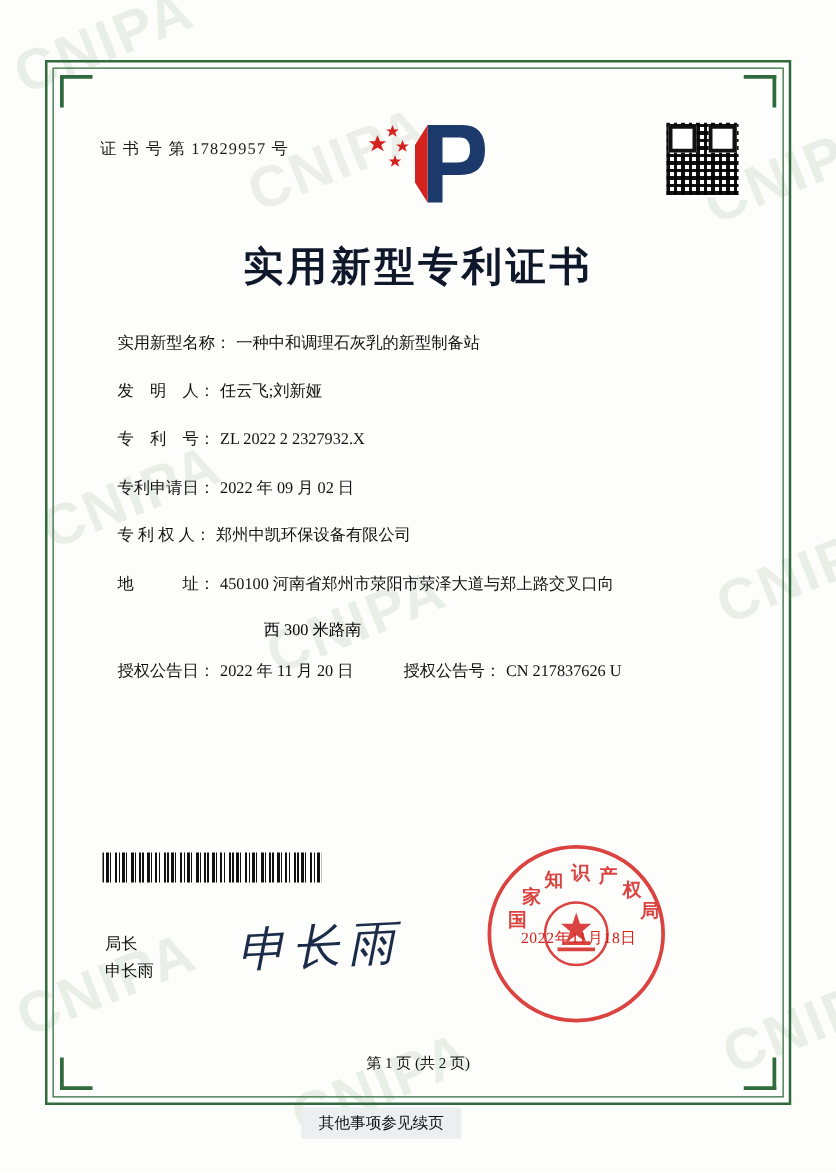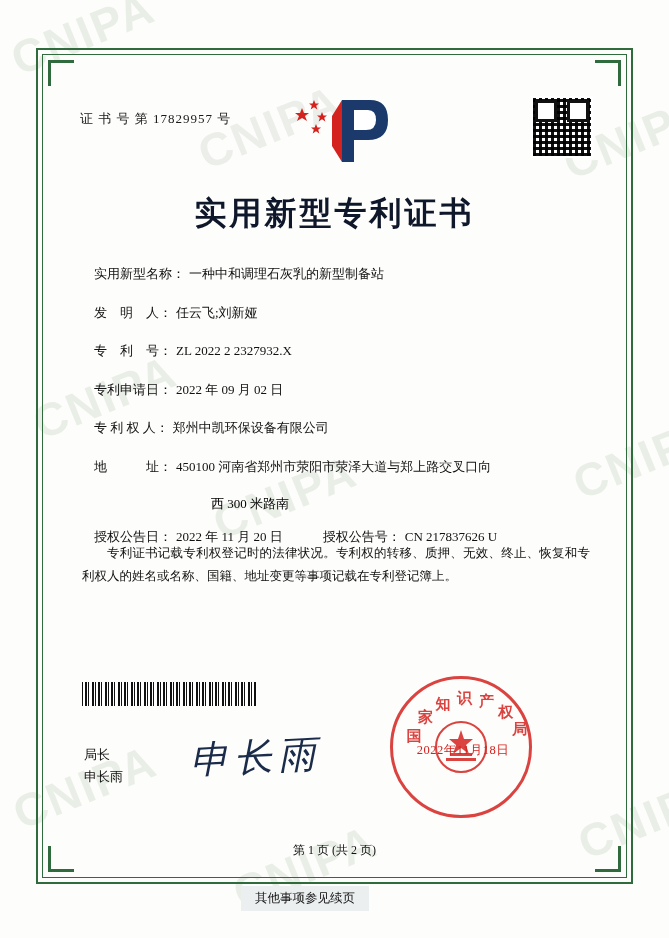--- a/index.html
+++ b/index.html
@@ -252,21 +252,20 @@
       <div class="addr-cont">西 300 米路南</div>
 
       <div class="frow" style="margin-top:14px">
         <span class="flabel">授权公告日：</span>
         <span class="fvalue">2022 年 11 月 20 日</span>
         <span class="flabel" style="margin-left:40px">授权公告号：</span>
         <span class="fvalue">CN 217837626 U</span>
       </div>
     </div>
 
-    <div class="para p2">专利证书记载专利权登记时的法律状况。专利权的转移、质押、无效、终止、恢复和专利权人的姓名或名称、国籍、地址变更等事项记载在专利登记簿上。</div>
 
     <div class="barcode"></div>
 
     <div class="signer">
       <div>局长</div>
       <div>申长雨</div>
     </div>
 
     <div class="signature">申长雨</div>
 

